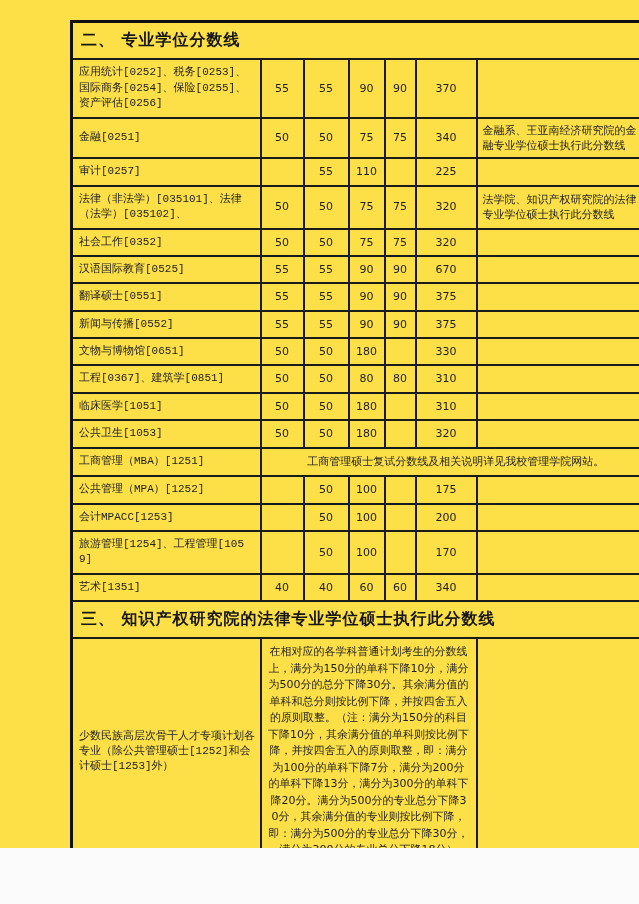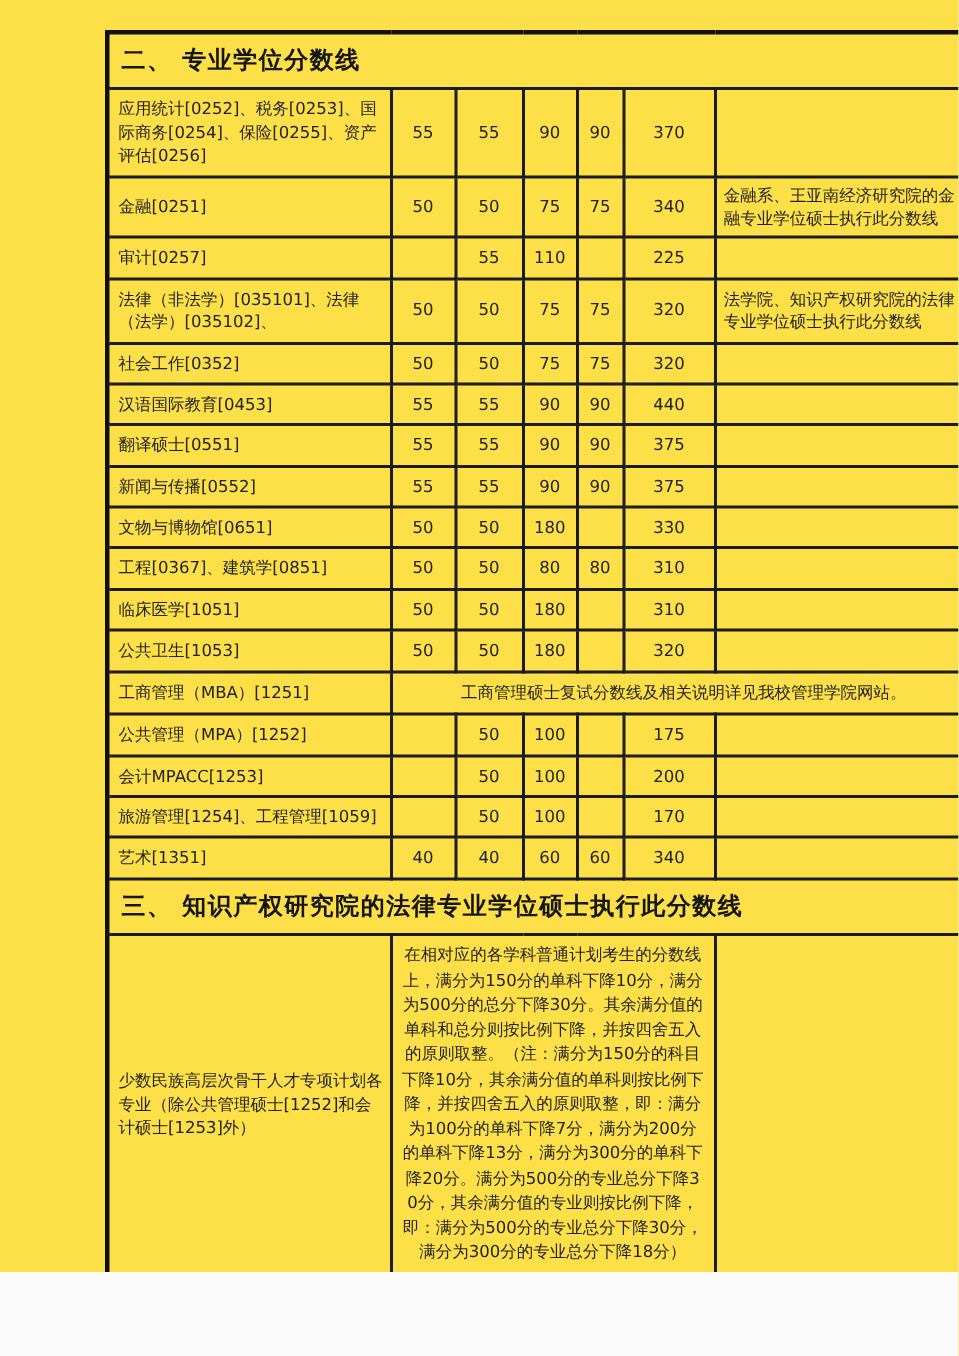--- a/index.html
+++ b/index.html
@@ -42,20 +42,21 @@
     font-size: 16px;
     font-weight: bold;
     color: #161616;
     padding: 6px 8px 7px 8px;
     letter-spacing: 1px;
   }
   td.prog {
     text-align: left;
     padding: 5px 3px 5px 6px;
     height: 24px;
+    font-family: Liberation Mono, monospace;
   }
   td.num {
     text-align: center;
     height: 24px;
   }
   td.note {
     text-align: left;
     padding: 4px 5px;
   }
   td.merged {
@@ -123,26 +124,26 @@
         <tr>
           <td class="prog">社会工作[0352]</td>
           <td class="num">50</td>
           <td class="num">50</td>
           <td class="num">75</td>
           <td class="num">75</td>
           <td class="num">320</td>
           <td class="note"></td>
         </tr>
         <tr>
-          <td class="prog">汉语国际教育[0453]</td>
-          <td class="num">55</td>
-          <td class="num">55</td>
-          <td class="num">90</td>
-          <td class="num">90</td>
-          <td class="num">440</td>
+          <td class="prog">汉语国际教育[0525]</td>
+          <td class="num">55</td>
+          <td class="num">55</td>
+          <td class="num">90</td>
+          <td class="num">90</td>
+          <td class="num">670</td>
           <td class="note"></td>
         </tr>
         <tr>
           <td class="prog">翻译硕士[0551]</td>
           <td class="num">55</td>
           <td class="num">55</td>
           <td class="num">90</td>
           <td class="num">90</td>
           <td class="num">375</td>
           <td class="note"></td>

